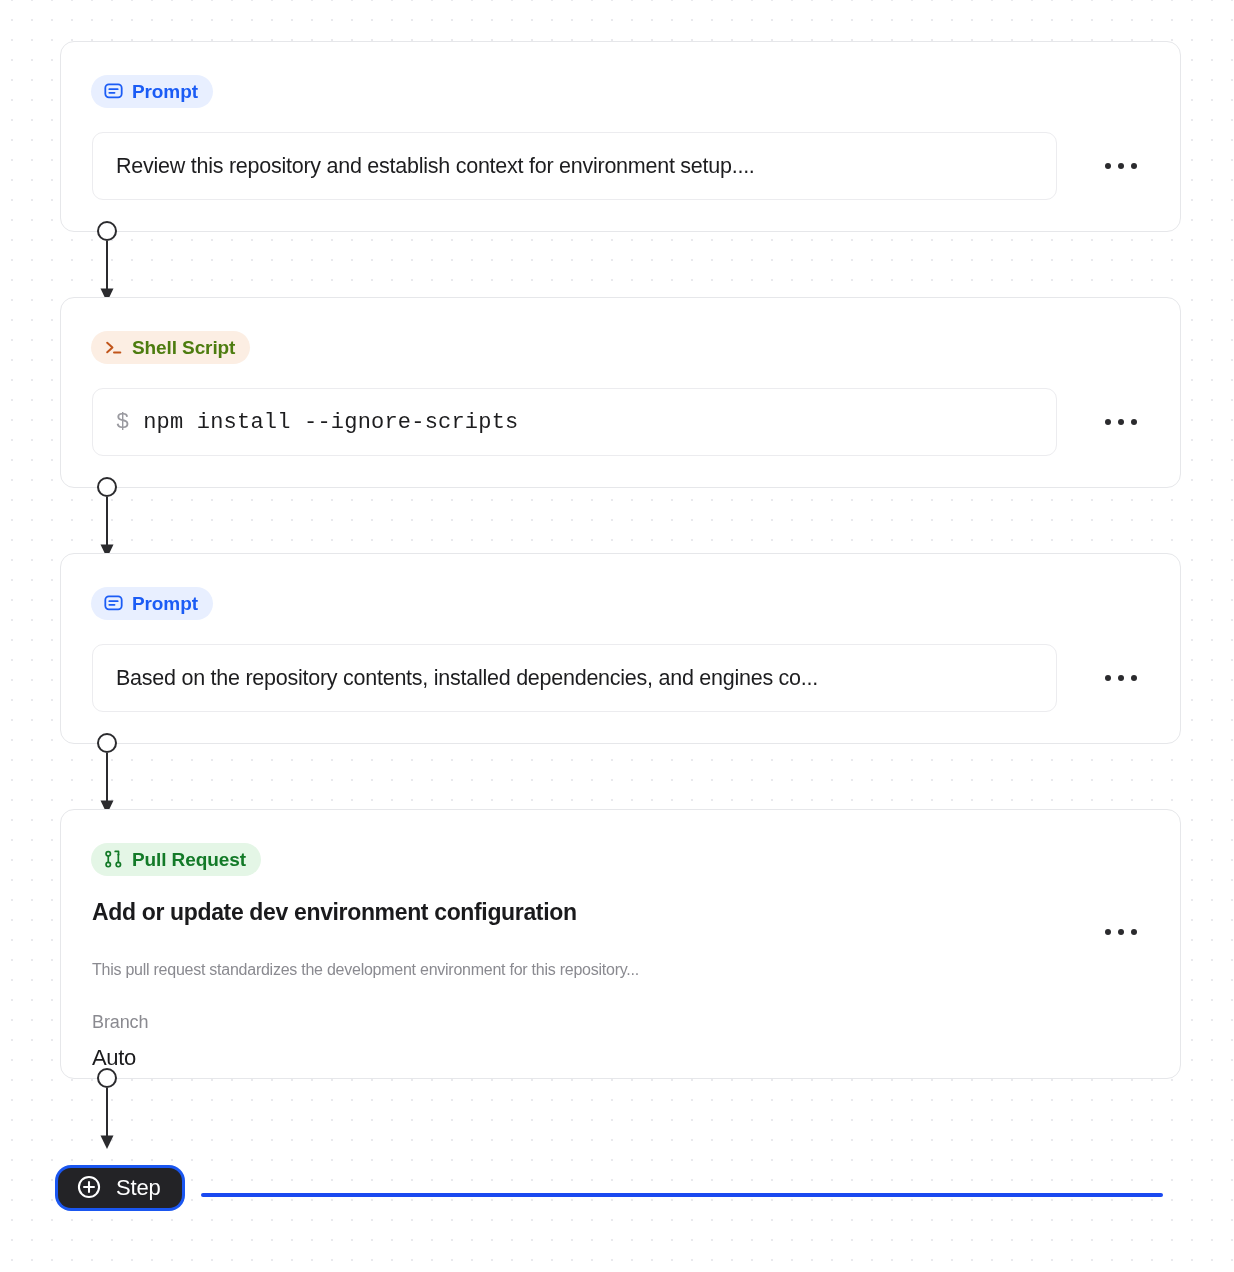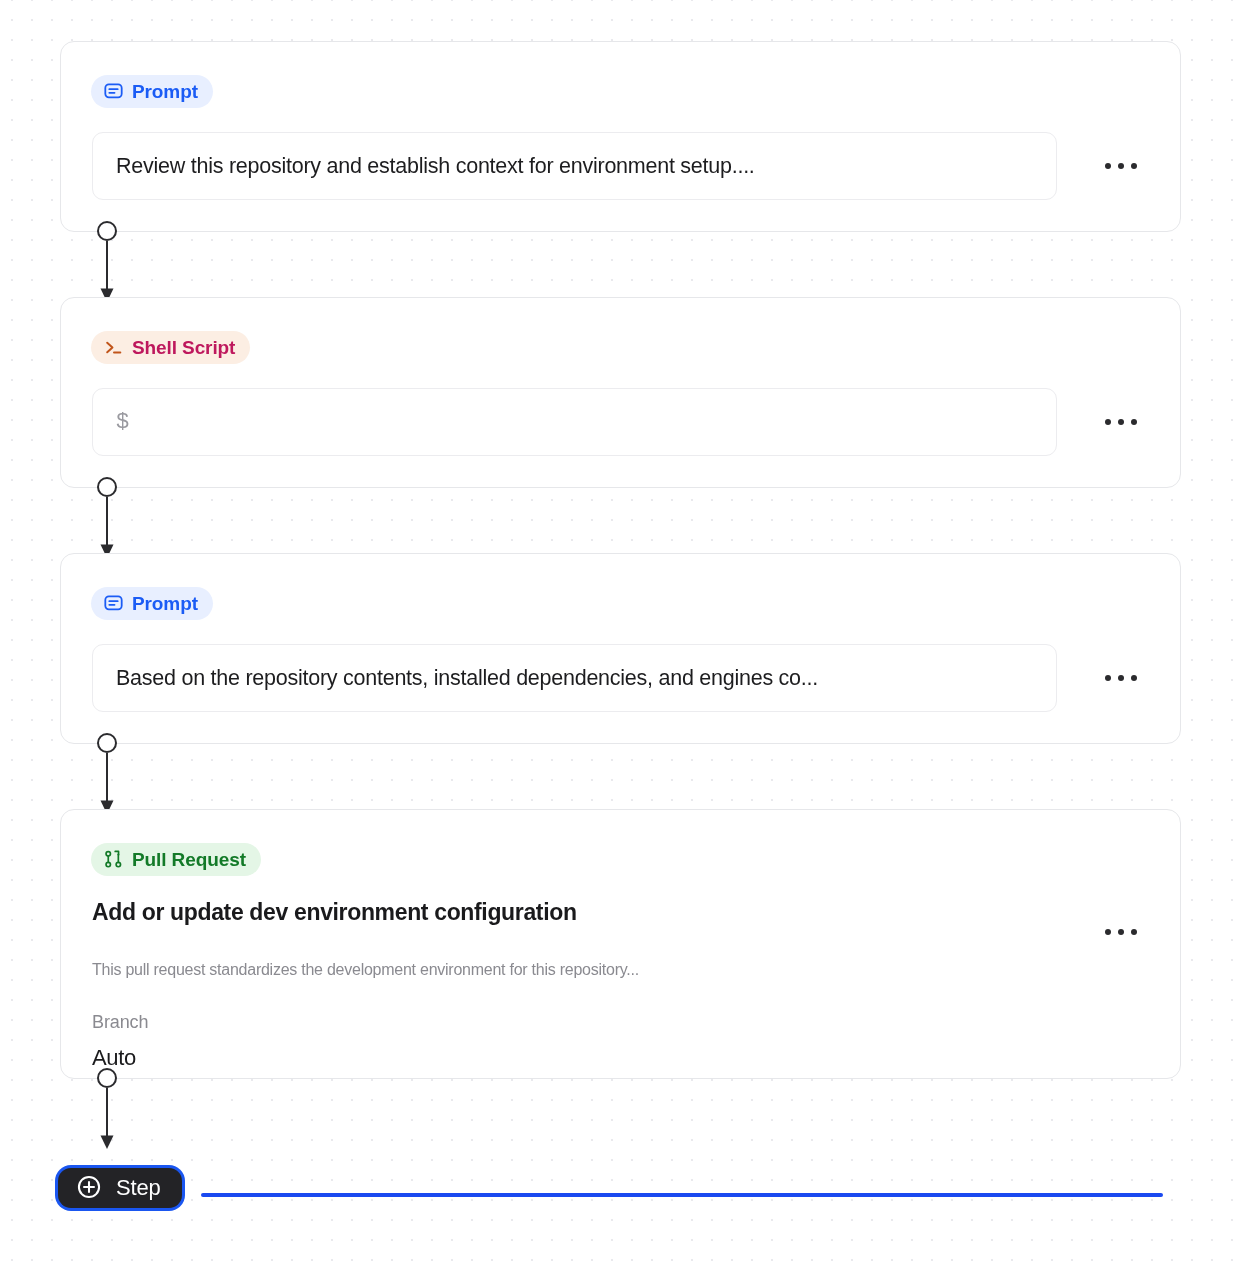--- a/index.html
+++ b/index.html
@@ -50,21 +50,21 @@
     gap: 8px;
     height: 33px;
     padding: 0 15px 0 12px;
     border-radius: 17px;
     font-size: 19px;
     font-weight: 600;
     letter-spacing: -0.1px;
     white-space: nowrap;
   }
   .badge-prompt { background: #e8efff; color: #1b5cf5; }
-  .badge-shell  { background: #fceee3; color: #be185d; }
+  .badge-shell  { background: #fceee3; color: #4d7c0f; }
   .badge-pr     { background: #e4f6e6; color: #137a28; }
 
   .badge svg { display: block; flex: 0 0 auto; }
   .badge .badge-label { line-height: 1; }
 
   
   .value-box {
     position: absolute;
     left: 31px;
     top: 90px;
@@ -251,20 +251,21 @@
         <svg width="21" height="21" viewBox="0 0 20 20" fill="none">
           <path d="M4 5.5 L9 10 L4 14.5" stroke="#c1551a" stroke-width="1.9" stroke-linecap="round" stroke-linejoin="round"></path>
           <line x1="10.5" y1="14.8" x2="16.5" y2="14.8" stroke="#c1551a" stroke-width="1.9" stroke-linecap="round"></line>
         </svg>
       </span>
       <span class="badge-label">Shell Script</span>
     </div>
 
     <div class="value-box mono">
       <span class="shell-sigil">$</span>
+      <span class="value-text">npm install --ignore-scripts</span>
     </div>
 
     <div class="kebab kebab-shell">
       <i></i>
         <i></i>
         <i></i>
     </div>
   </div>
 
   <svg class="connector conn-2" viewBox="0 0 32 86">

